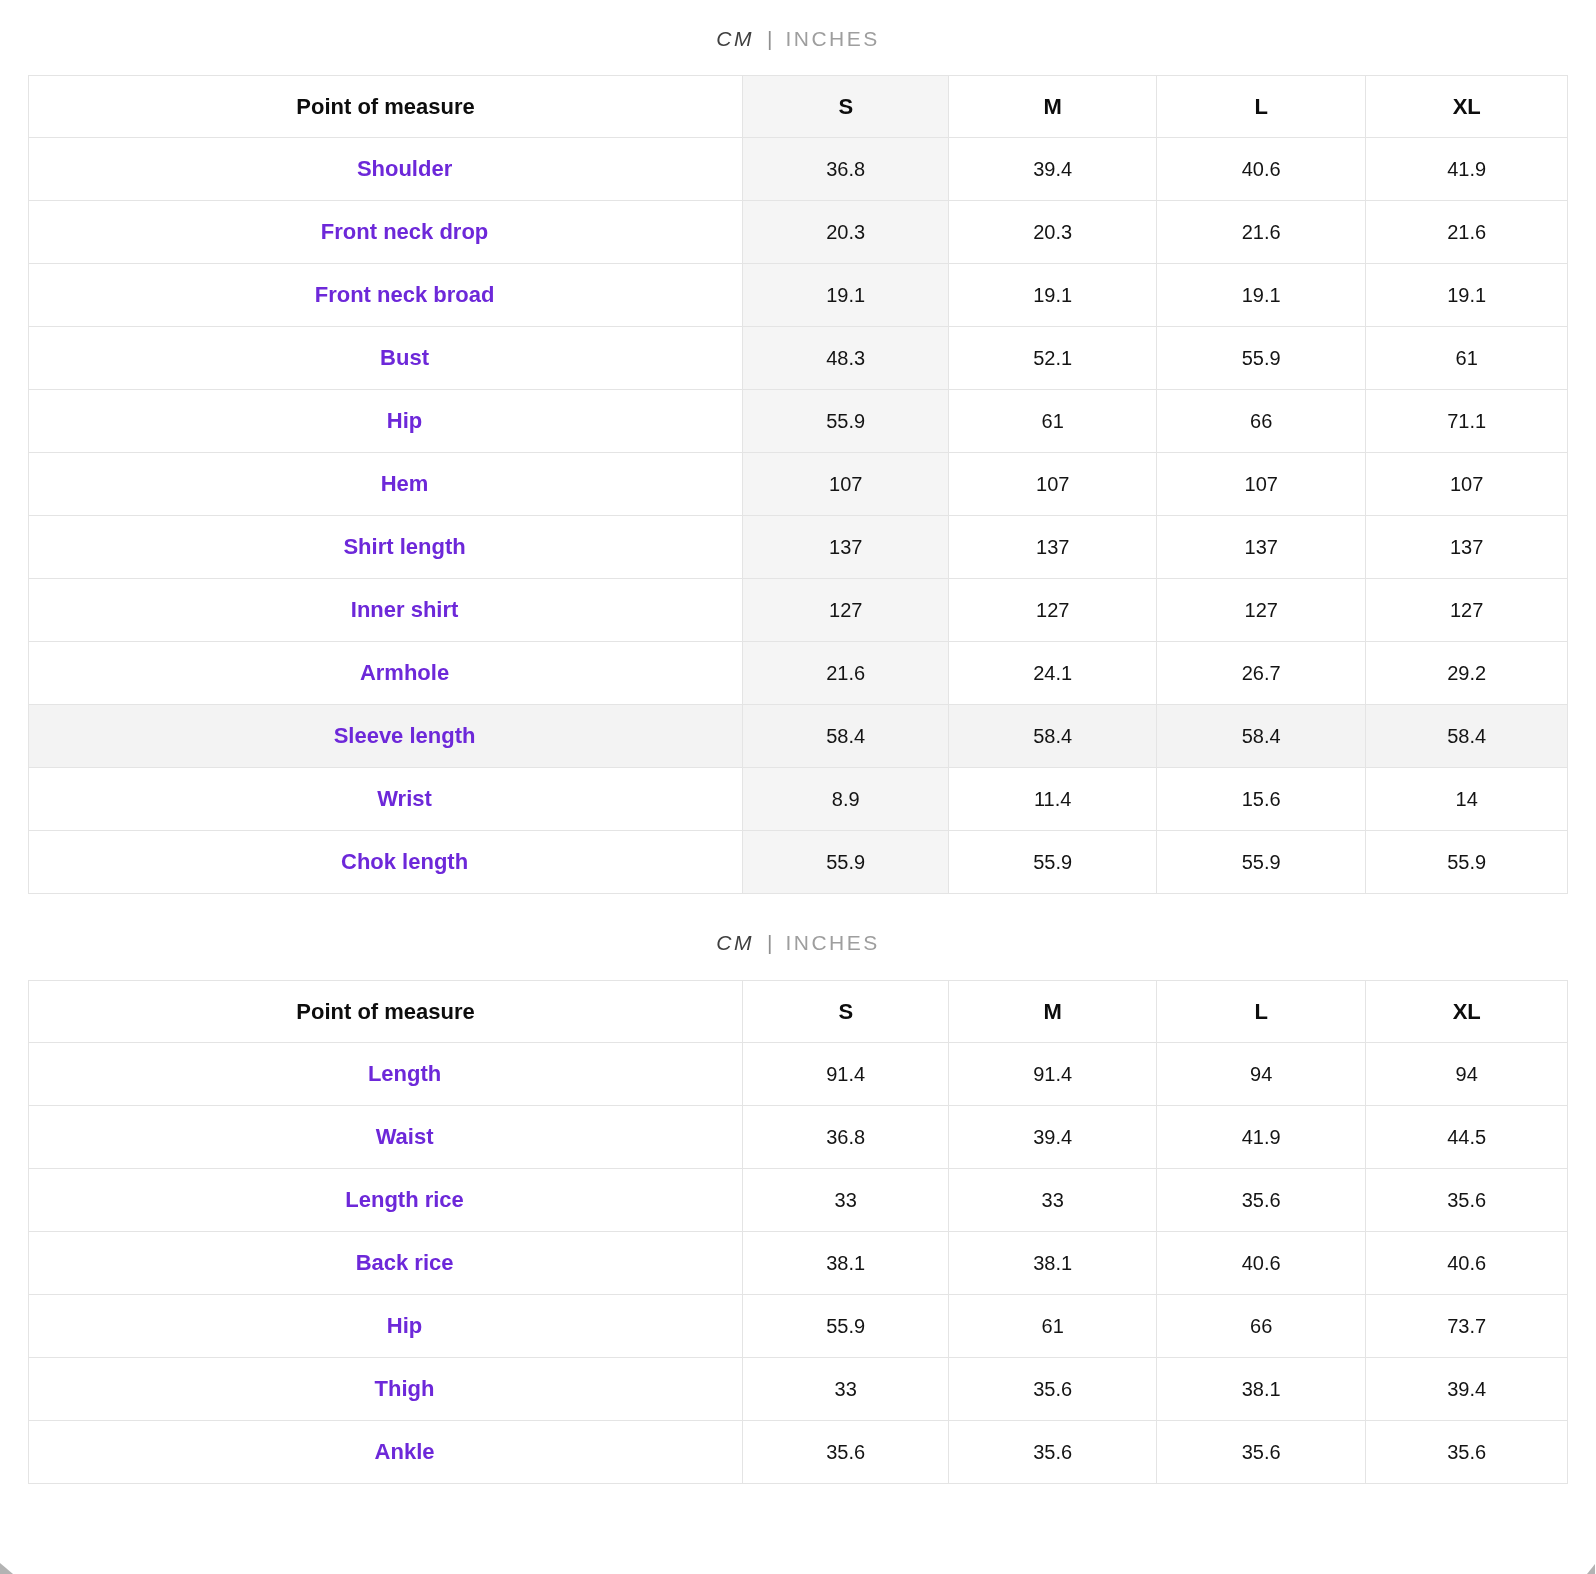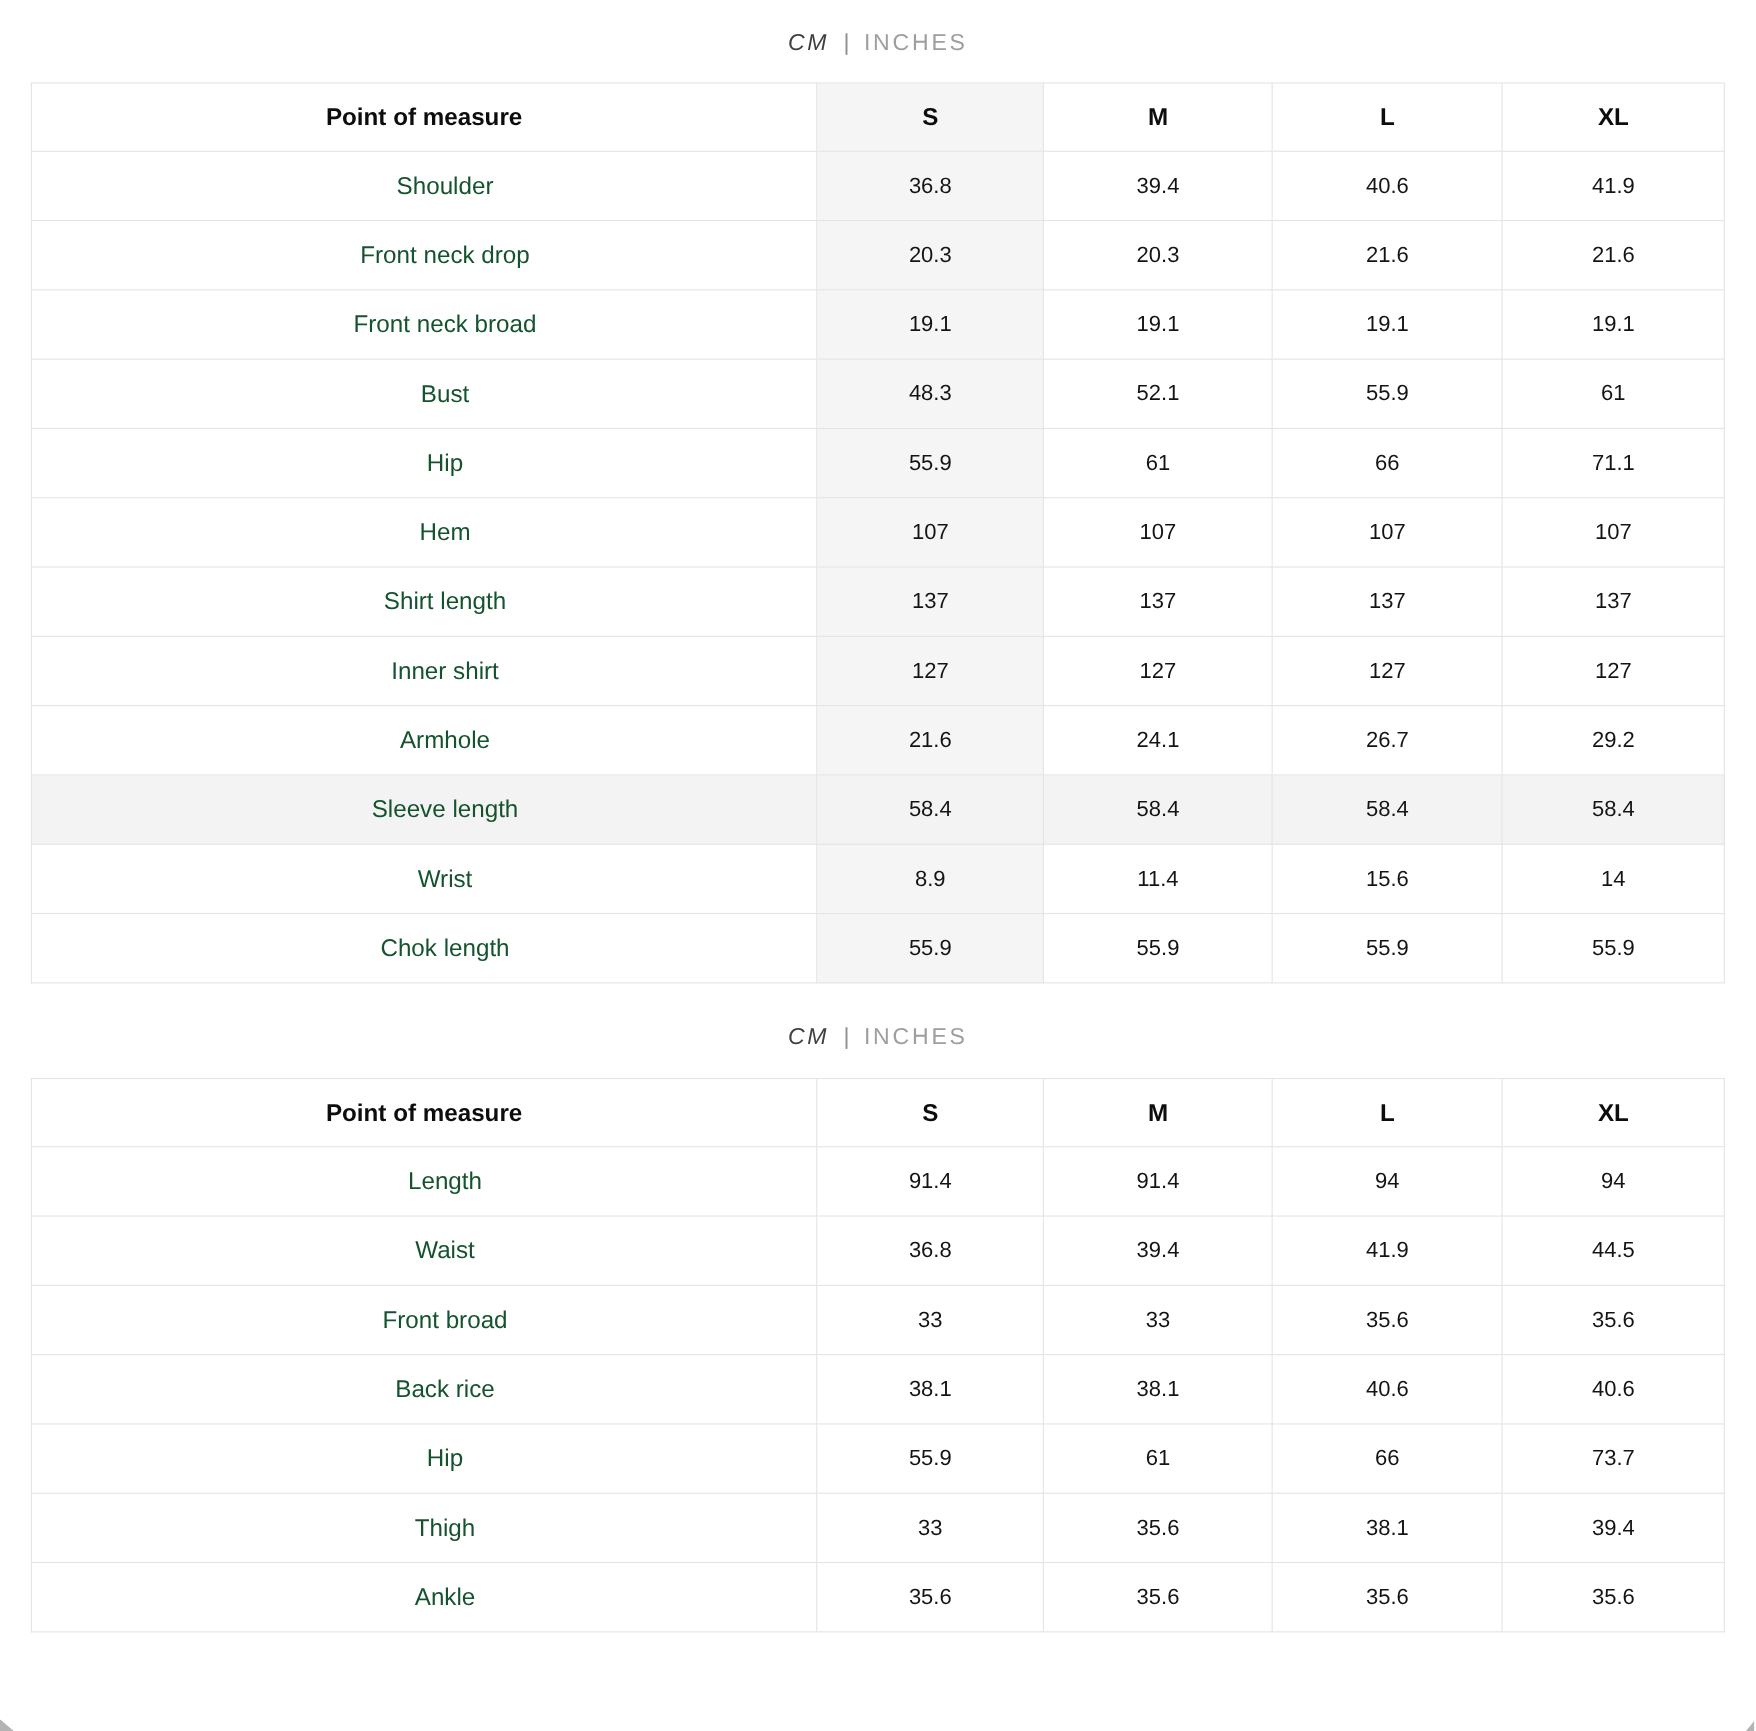--- a/index.html
+++ b/index.html
@@ -29,21 +29,21 @@
   #shirt-table { top:75px; }
   #pants-table { top:980px; }
 
   .size-table th, .size-table td {
     border:1px solid #e4e4e4;
     text-align:center; vertical-align:middle;
     padding:0; background:#ffffff;
   }
   .size-table th { height:61px; font-size:22px; font-weight:700; color:#0d0d0d; }
   .size-table td { height:62px; font-size:20px; font-weight:400; color:#141414; }
-  .size-table td.label { font-weight:400; font-size:22px; color:#14532d;padding-left:38px; }
+  .size-table td.label { font-weight:700; font-size:22px; color:#6d28d9;padding-left:38px; }
 
   
   #shirt-table .col-s { background:#f5f5f5; }
   
   #shirt-table tr.highlight td { background:#f3f3f3; }
 
   
   .corner-artifact {
     position:absolute; bottom:0; opacity:.65; background:#8a8a8a;
   }
@@ -188,21 +188,21 @@
     <td>94</td>
   </tr>
   <tr>
     <td class="label">Waist</td>
     <td>36.8</td>
     <td>39.4</td>
     <td>41.9</td>
     <td>44.5</td>
   </tr>
   <tr>
-    <td class="label">Front broad</td>
+    <td class="label">Length rice</td>
     <td>33</td>
     <td>33</td>
     <td>35.6</td>
     <td>35.6</td>
   </tr>
   <tr>
     <td class="label">Back rice</td>
     <td>38.1</td>
     <td>38.1</td>
     <td>40.6</td>

